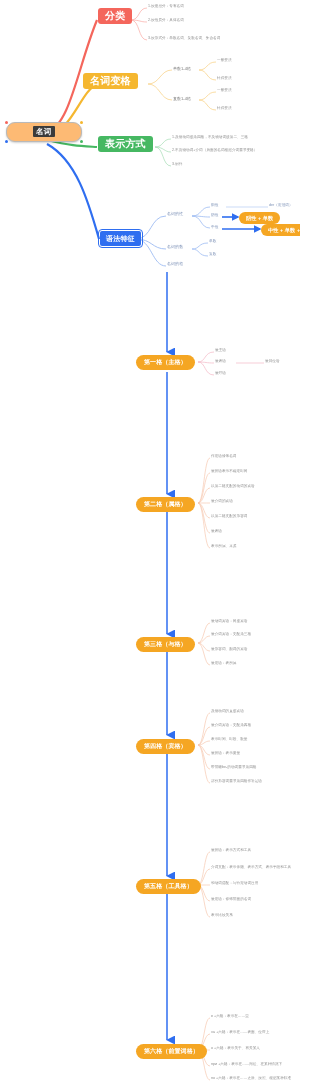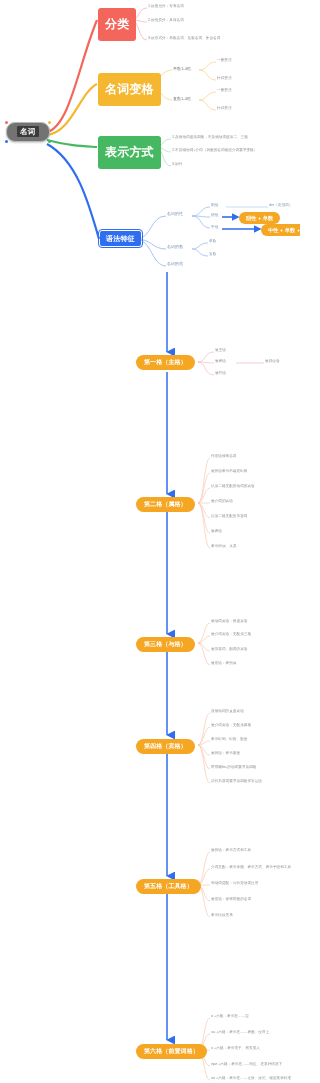--- a/index.html
+++ b/index.html
@@ -10,36 +10,36 @@
     overflow:hidden;position:relative;
   }
   #canvas{position:absolute;inset:0;width:300px;height:1083px;}
   svg.links{position:absolute;left:0;top:0;width:300px;height:1083px;pointer-events:none;}
 
   .node{position:absolute;box-sizing:border-box;white-space:nowrap;}
 
   
   .root{
     left:6px;top:122px;
-    padding:4px 10px;
+    padding:4px 26px;
     border:1.4px solid #b9b9b9;border-radius:9px;
-    background:#737373;
+    background:#fdba74;
     font-size:7.5px;font-weight:bold;color:#ffffff;
     box-shadow:0 1px 2px rgba(0,0,0,.18);
   }
   .root .txt{background:#3b3b3b;padding:1px 3px;border-radius:1px;letter-spacing:.3px;}
   .root .hpt{position:absolute;width:3px;height:3px;border-radius:50%;}
 
   
   .l1{
-    padding:8px 7px;border-radius:3px;
-    font-size:12px;font-weight:bold;color:#ffffff;letter-spacing:.2px;
+    padding:1px 7px;border-radius:3px;
+    font-size:10px;font-weight:bold;color:#ffffff;letter-spacing:.2px;
   }
   .l1.red{left:98px;top:8px;background:#f4665c;}
-  .l1.yel{left:98px;top:73px;background:#f5b730;}
+  .l1.yel{left:83px;top:73px;background:#f5b730;}
   .l1.grn{left:98px;top:136px;background:#46b862;}
   .l1.blu{left:100px;top:231px;background:#2f6ef0;padding:2.5px 6px;font-size:7px;border-radius:2px;}
   .l1.blu.sel{outline:1.2px solid #2f6ef0;outline-offset:1.6px;}
 
   
   .pill{
     background:#f5a623;color:#ffffff;
     border-radius:9px;padding:3px 8px;
     font-size:6px;font-weight:bold;letter-spacing:.1px;
     text-align:center;

